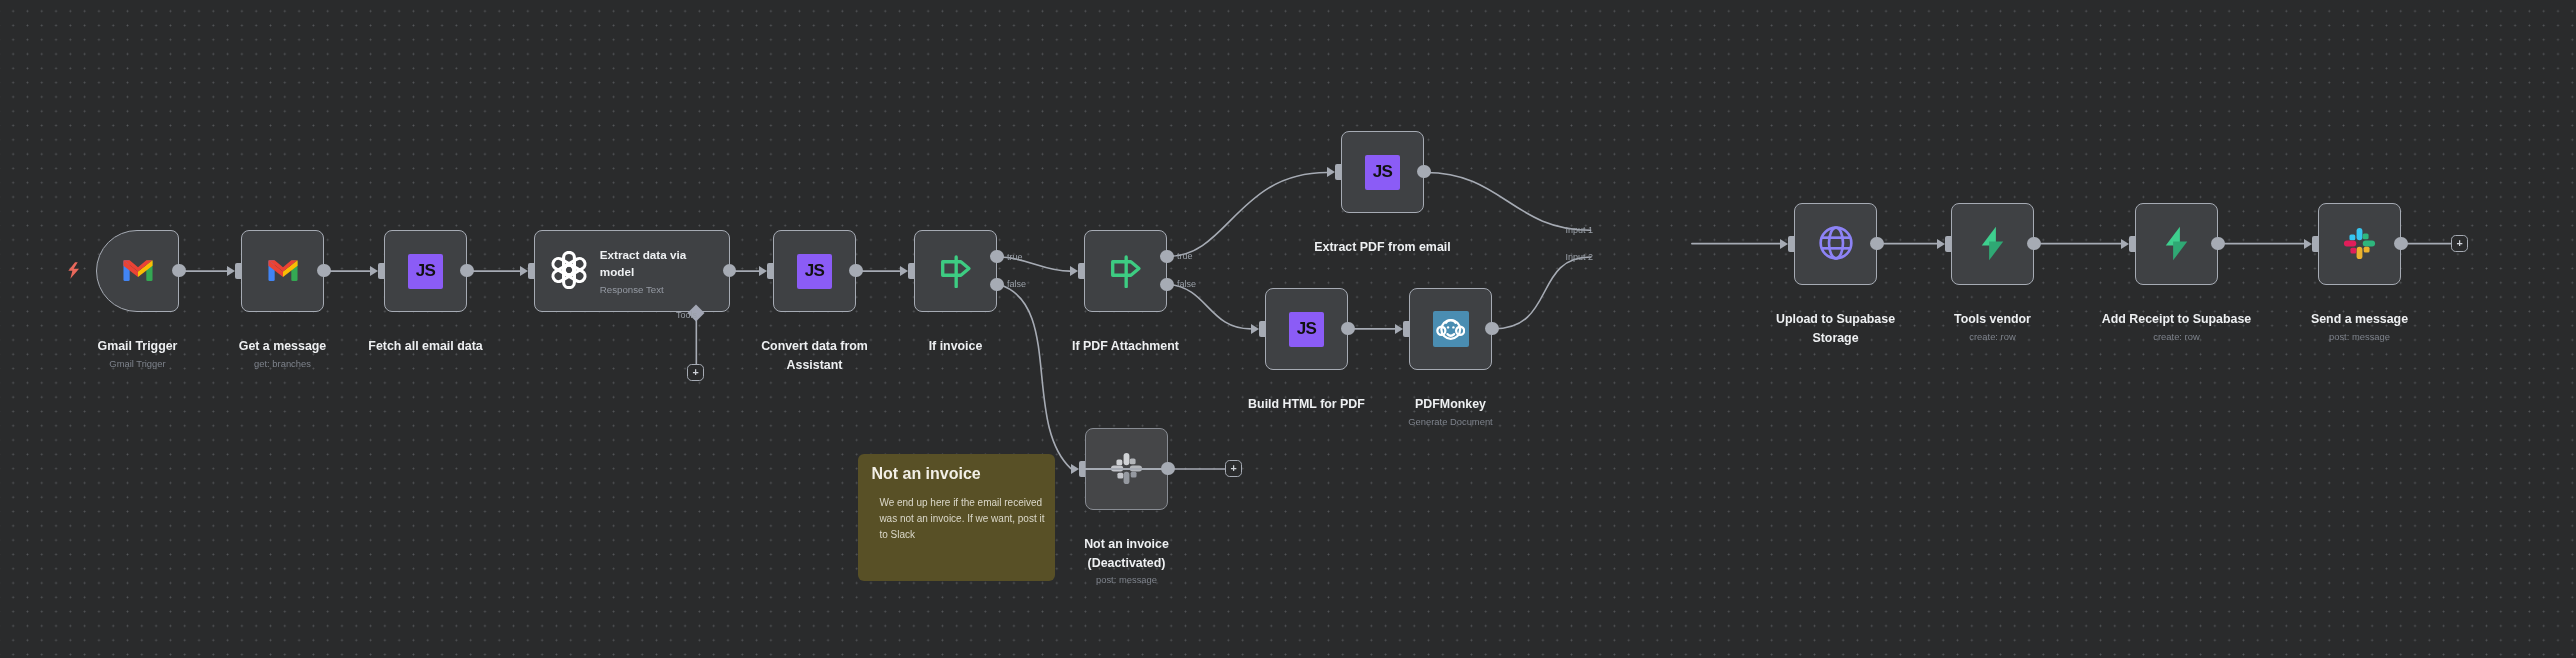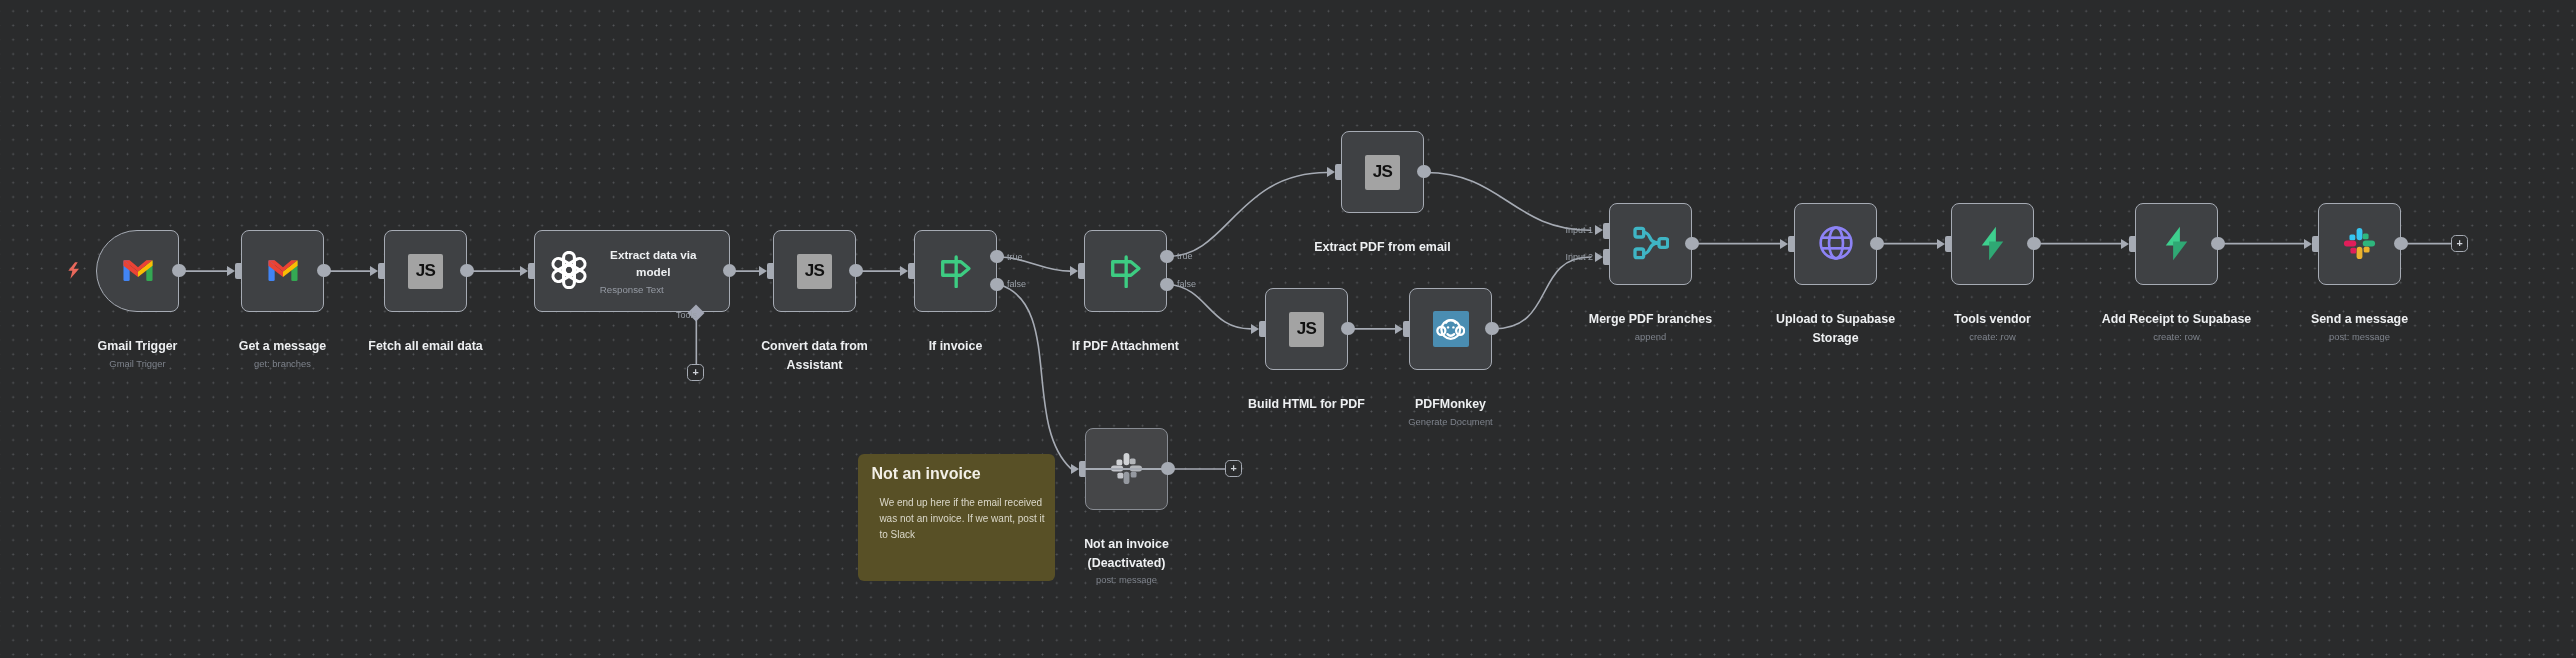--- a/index.html
+++ b/index.html
@@ -27,21 +27,21 @@
   .in-tab{position:absolute;left:-6px;width:6px;height:16px;background:#a6abb4;border-radius:2px 0 0 2px;z-index:4;}
   .in-arrow{position:absolute;left:-14px;width:0;height:0;border-top:5.4px solid transparent;border-bottom:5.4px solid transparent;border-left:8px solid #a6abb4;z-index:4;}
   .out-dot{position:absolute;right:-6.7px;width:13.4px;height:13.4px;border-radius:50%;background:#a6abb4;z-index:5;}
 
   .nlabel{position:absolute;top:90px;left:50%;transform:translateX(-50%);text-align:center;z-index:3;}
   .nname{font-size:12.4px;font-weight:600;color:#eef0f2;white-space:nowrap;line-height:1.5;margin-top:17px;}
   .nsub{font-size:9.4px;font-weight:400;color:#7e838c;white-space:nowrap;line-height:1.6;}
   .nlabel.wrap .nname{white-space:normal;width:127px;display:inline-block;}
   .nlabel.wrap-sm .nname{white-space:normal;width:101px;display:inline-block;}
 
-  .jsbadge{width:35px;height:35px;background:#a3a3a3;border-radius:2px;display:flex;align-items:center;justify-content:center;
+  .jsbadge{width:35px;height:35px;background:#8b5cf6;border-radius:2px;display:flex;align-items:center;justify-content:center;
     font-size:17px;font-weight:800;color:#111;letter-spacing:-0.7px;}
   .pmbadge{width:36px;height:36px;background:#4a8db2;border-radius:2px;display:flex;align-items:center;justify-content:center;}
 
   .ai-text{margin-left:12px;text-align:left;}
   .ai-name{font-size:11.7px;font-weight:600;color:#eef0f2;line-height:1.45;}
   .ai-sub{font-size:9.7px;color:#959aa3;margin-top:2.7px;}
 
   .floating-label{position:absolute;z-index:4;font-size:9px;color:#9aa0a8;}
   .plusbox{position:absolute;z-index:4;width:17.4px;height:17.4px;border:1.3px solid #a6abb4;border-radius:4.7px;background:#2a2b2c;
     box-sizing:border-box;display:flex;align-items:center;justify-content:center;color:#cfd3d9;font-size:10.7px;font-weight:600;line-height:1;}
@@ -155,21 +155,21 @@
             <rect x="-8" y="-26" width="16" height="33" rx="8" transform="rotate(0)"></rect>
             <rect x="-8" y="-26" width="16" height="33" rx="8" transform="rotate(60)"></rect>
             <rect x="-8" y="-26" width="16" height="33" rx="8" transform="rotate(120)"></rect>
             <rect x="-8" y="-26" width="16" height="33" rx="8" transform="rotate(180)"></rect>
             <rect x="-8" y="-26" width="16" height="33" rx="8" transform="rotate(240)"></rect>
             <rect x="-8" y="-26" width="16" height="33" rx="8" transform="rotate(300)"></rect>
           </g>
         </svg>
       </span>
       <div class="ai-text">
-        <div class="ai-name" style="width:107px;text-align:center;">Extract data via model</div>
+        <div class="ai-name" style="width:107px;">Extract data via model</div>
         <div class="ai-sub">Response Text</div>
       </div>
     </div>
     <div class="out-dot" style="top:34px;left:189px;right:auto;"></div>
   </div>
 
   <div class="diamond" style="left:690px;top:307px;"></div>
   <div class="floating-label" style="left:676px;top:310px;width:40px;text-align:left;">Tools</div>
   <div class="plusbox" style="left:687px;top:364px;">
       <span>+</span>
@@ -273,44 +273,20 @@
         </svg>
       </div>
     </div>
     <div class="out-dot" style="top:34px;"></div>
     <div class="nlabel">
       <div class="nname">PDFMonkey</div>
       <div class="nsub">Generate Document</div>
     </div>
   </div>
 
-  <div class="node" style="left:1609px;top:203px;">
-    <div class="in-arrow" style="top:22px;"></div>
-    <div class="in-tab" style="top:19.5px;"></div>
-    <div class="in-arrow" style="top:49px;"></div>
-    <div class="in-tab" style="top:46px;"></div>
-    <div class="nbox">
-      <span>
-        <svg width="36" height="36" viewBox="-27 -27 54 54">
-          <g stroke="#3fb5c5" stroke-width="5" fill="none" stroke-linejoin="round">
-            <path d="M-12,-16 C2,-16 -6,0 12,0"></path>
-            <path d="M-12,16 C2,16 -6,0 12,0"></path>
-            <rect x="-24" y="-22" width="13" height="13" rx="3"></rect>
-            <rect x="-24" y="9" width="13" height="13" rx="3"></rect>
-            <rect x="12" y="-6.5" width="13" height="13" rx="3"></rect>
-          </g>
-        </svg>
-      </span>
-    </div>
-    <div class="out-dot" style="top:34px;"></div>
-    <div class="nlabel">
-      <div class="nname">Merge PDF branches</div>
-      <div class="nsub">append</div>
-    </div>
-  </div>
   <div class="floating-label" style="left:1536px;top:225px;width:57px;text-align:right;">Input 1</div>
   <div class="floating-label" style="left:1536px;top:252px;width:57px;text-align:right;">Input 2</div>
 
   <div class="node" style="left:1794px;top:203px;">
     <div class="in-arrow" style="top:36px;"></div>
     <div class="in-tab" style="top:33px;"></div>
     <div class="nbox">
       <span>
         <svg width="36" height="36" viewBox="-27 -27 54 54">
           <g stroke="#8d83f6" stroke-width="4" fill="none">

